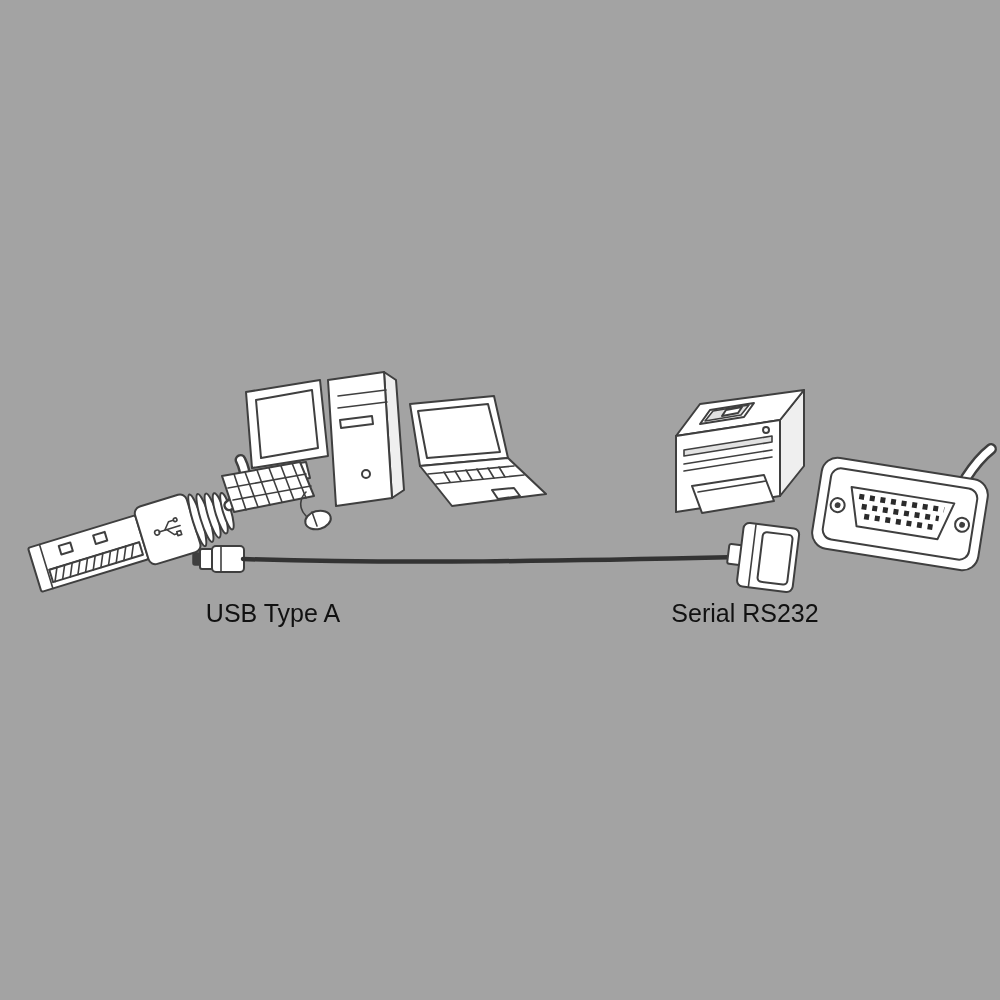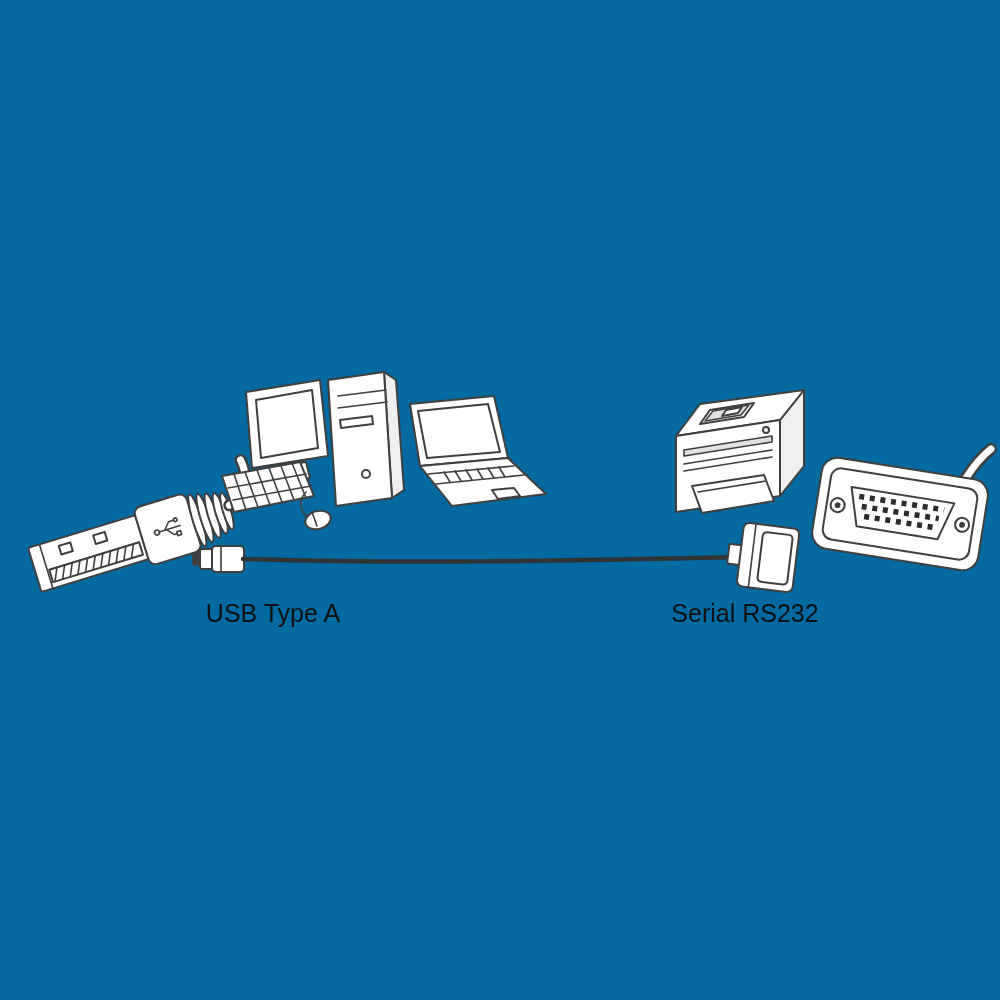--- a/index.html
+++ b/index.html
@@ -1,17 +1,17 @@
 <!DOCTYPE html>
 <html><head>
 <meta charset="utf-8">
 <style>
   html,body{margin:0;padding:0;background:#ffffff;}
   .canvas{
-    width:1000px;height:1000px;position:relative;background:#0369a1;
+    width:1000px;height:1000px;position:relative;background:#a3a3a3;
     font-family:"Liberation Sans", sans-serif;overflow:hidden;
   }
   svg{display:block}
   .ln{fill:#ffffff;stroke:#3f3f3f;stroke-width:2;stroke-linejoin:round;}
   .ln-thin{fill:none;stroke:#3f3f3f;stroke-width:1.6;stroke-linecap:round;stroke-linejoin:round;}
   .shade{fill:#efefef;stroke:#3f3f3f;stroke-width:2;stroke-linejoin:round;}
   .shade2{fill:#e2e2e2;stroke:#3f3f3f;stroke-width:1.6;stroke-linejoin:round;}
   .dark{fill:#3f3f3f;stroke:#3f3f3f;stroke-width:1.5;}
   .pins{fill:none;stroke:#2b2b2b;stroke-width:5.5;stroke-dasharray:5 5.7;}
   .cable-outer{fill:none;stroke:#3f3f3f;stroke-width:12;stroke-linecap:round;}

